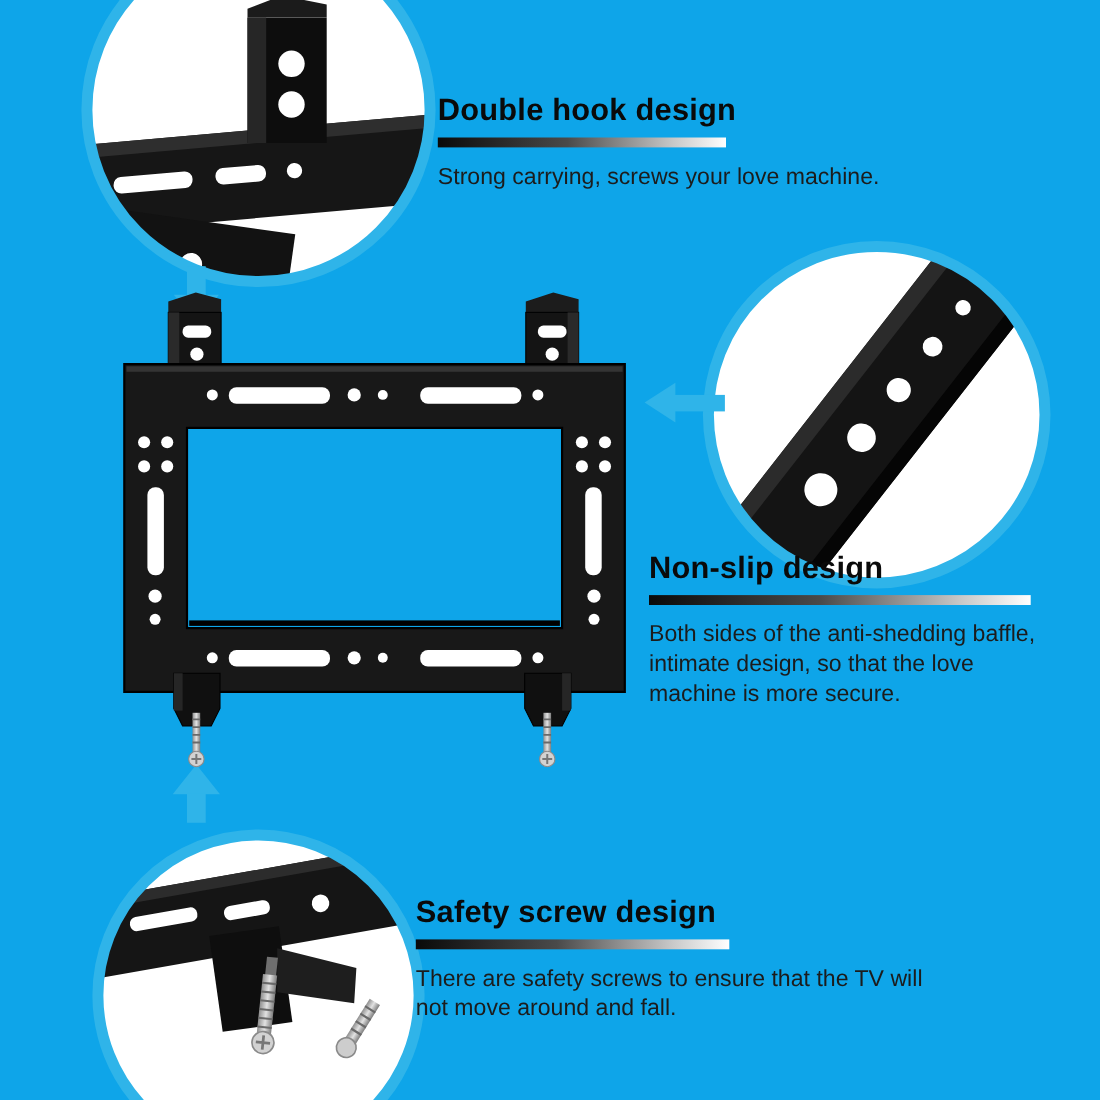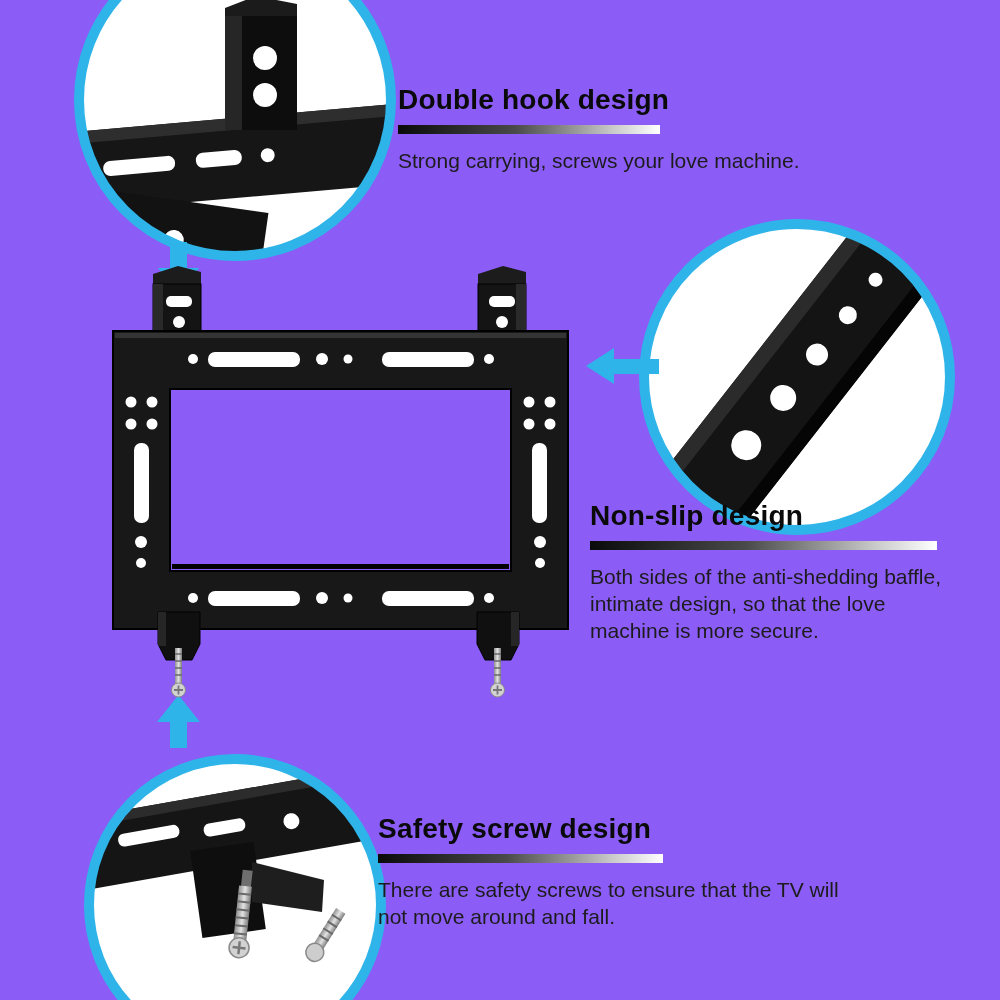--- a/index.html
+++ b/index.html
@@ -1,17 +1,17 @@
 <!DOCTYPE html>
 <html><head>
 <meta charset="utf-8">
 <style>
   html,body{margin:0;padding:0;background:#fff;}
   .canvas{
-    position:relative;width:1000px;height:1000px;background:#8b5cf6;
+    position:relative;width:1000px;height:1000px;background:#0ea5e9;
     font-family:"Liberation Sans",sans-serif;overflow:hidden;
   }
   .art{position:absolute;left:0;top:0;}
   .feature{position:absolute;}
   .feature h2{
     margin:0;font-size:28px;font-weight:700;color:#0a0a0a;letter-spacing:.2px;line-height:32px;
   }
   .bar{
     height:9px;margin-top:9px;
     background:linear-gradient(90deg,#0a0a0a 0%,#4a4a4a 45%,#c9c9c9 82%,#ffffff 100%);

